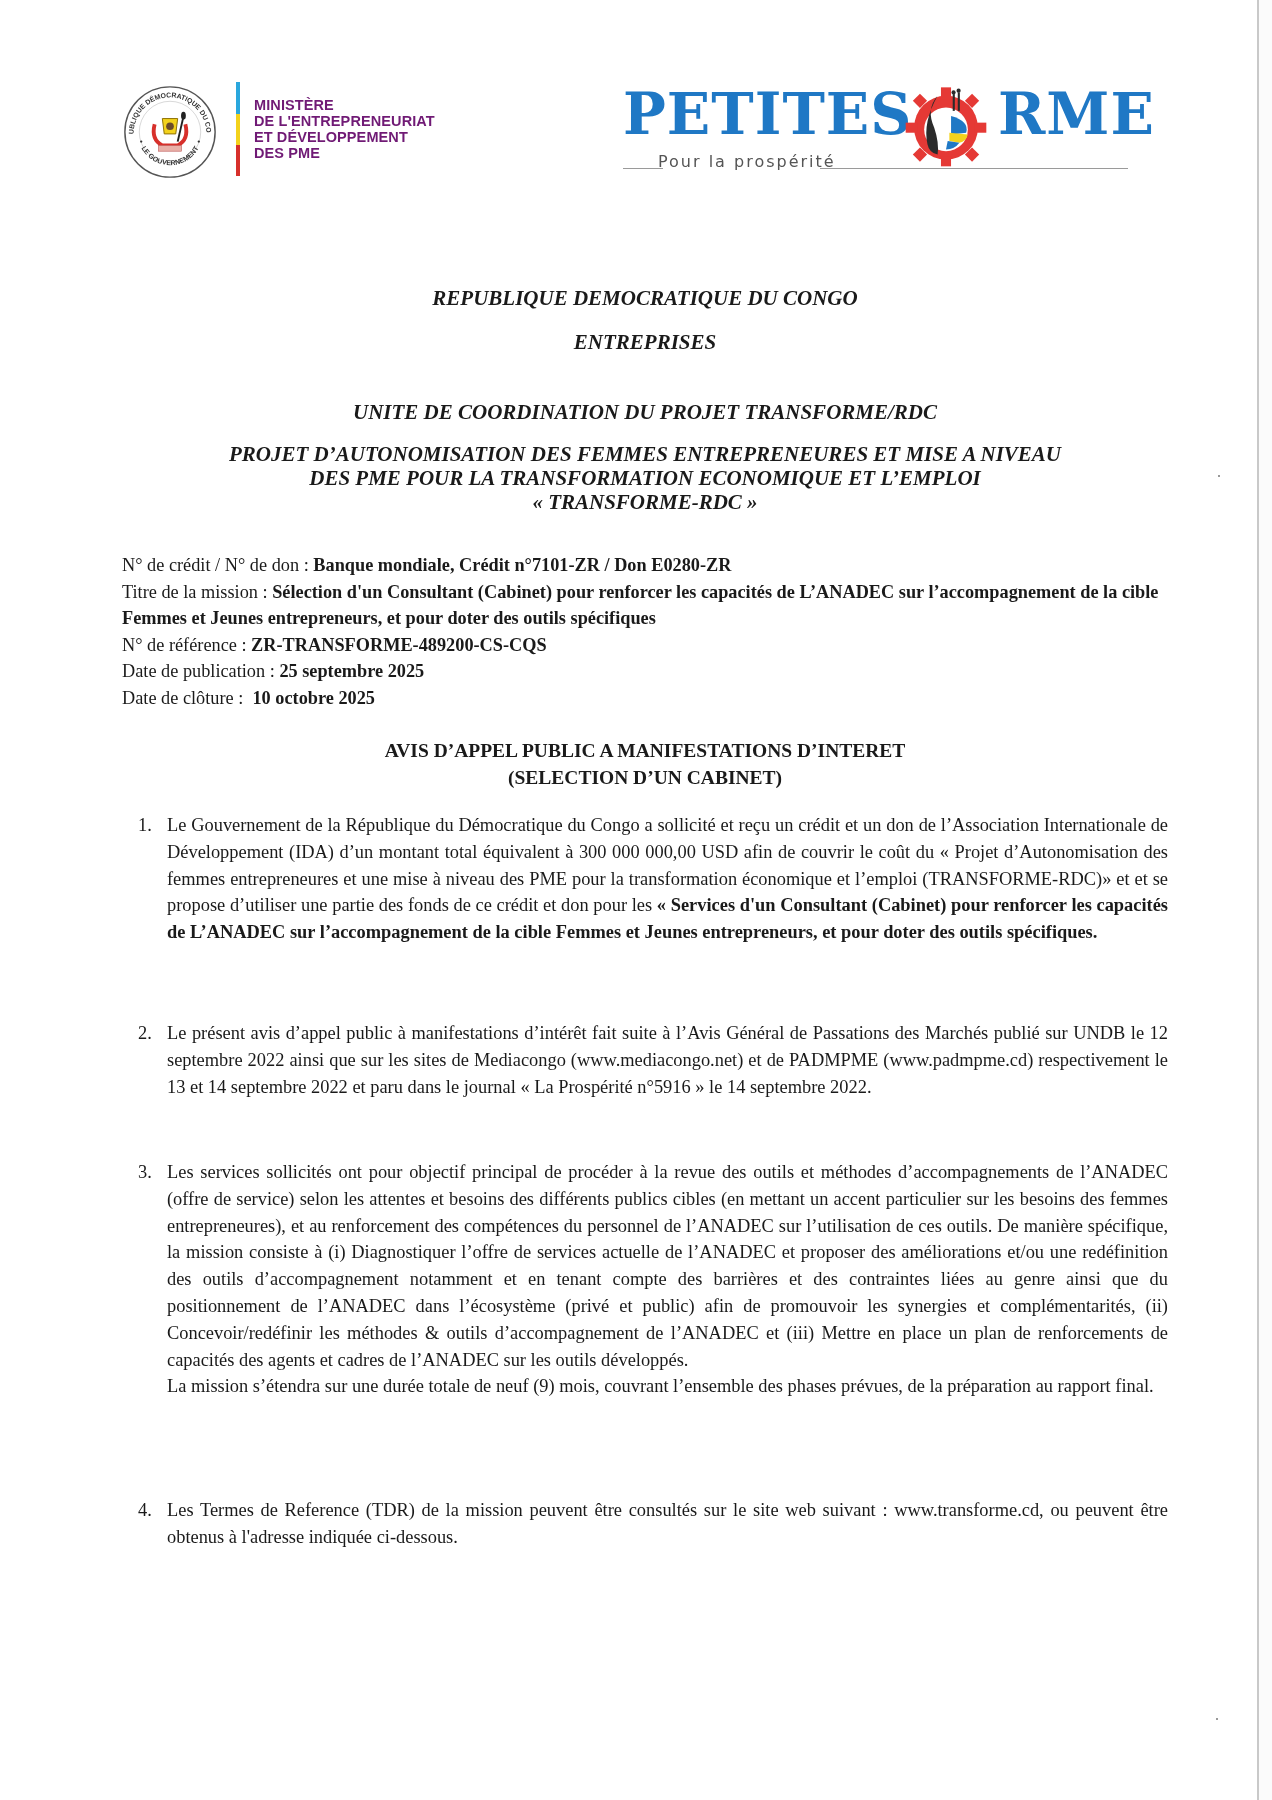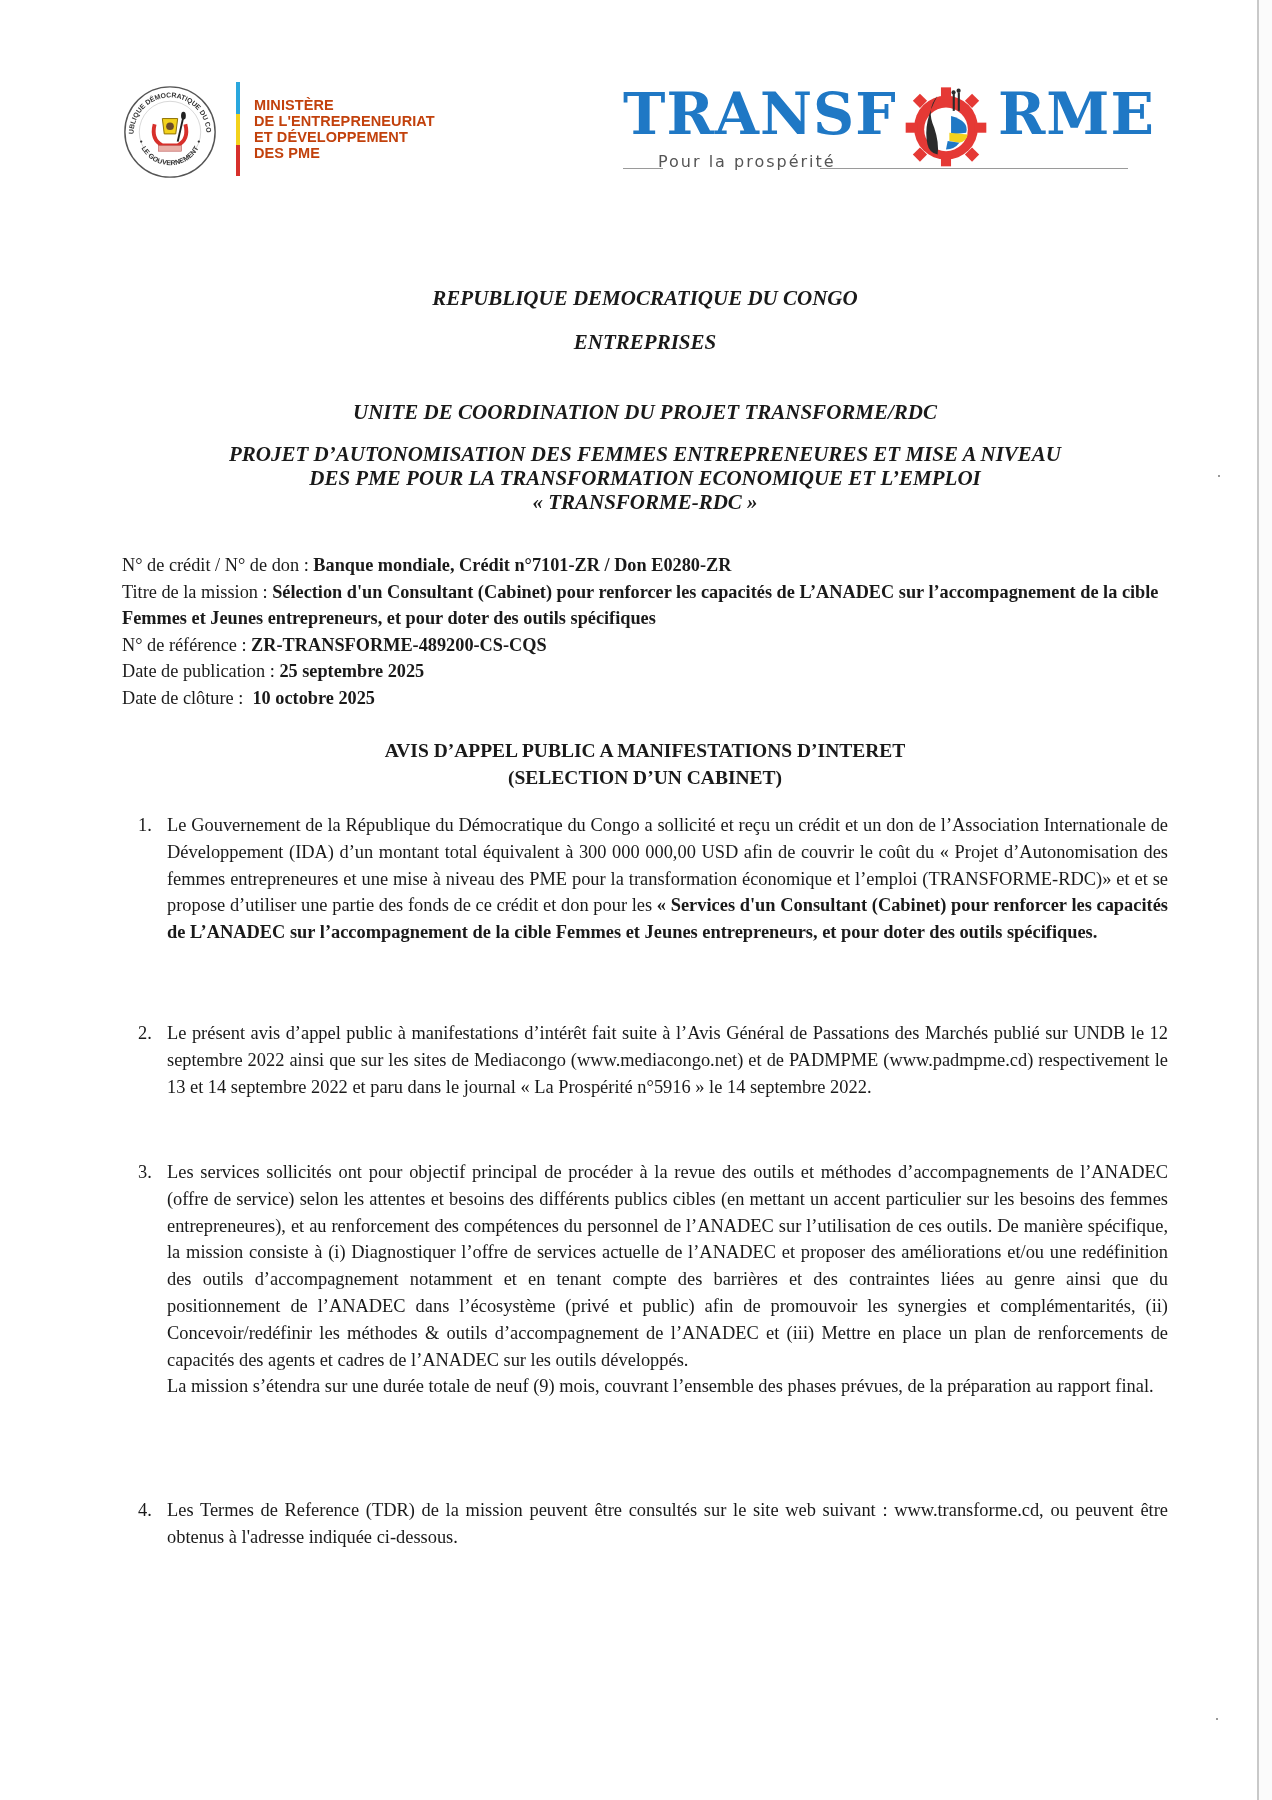--- a/index.html
+++ b/index.html
@@ -6,21 +6,21 @@
   body { width:1272px; height:1800px; position:relative; overflow:hidden; font-family:"Liberation Serif", serif; color:#1a1a1a; }
   .right-edge { position:absolute; left:1257px; top:0; width:2px; height:1800px; background:#c9c9c9; }
   .right-edge2 { position:absolute; left:1259px; top:0; width:13px; height:1800px; background:#fbfbfb; }
 
   
   .seal { position:absolute; left:122px; top:84px; width:96px; height:96px; }
   .flagbar { position:absolute; left:236px; top:82px; width:4px; height:94px; }
   .flagbar .b { height:34%; background:#2aa7dd; }
   .flagbar .y { height:33%; background:#f3d21c; }
   .flagbar .r { height:33%; background:#d7302b; }
-  .ministry { position:absolute; left:254px; top:97px; font-family:"Liberation Sans", sans-serif; font-weight:bold; font-size:14.5px; line-height:16px; color:#c2410c; letter-spacing:0.1px; }
+  .ministry { position:absolute; left:254px; top:97px; font-family:"Liberation Sans", sans-serif; font-weight:bold; font-size:14.5px; line-height:16px; color:#701a75; letter-spacing:0.1px; }
   .ministry div { white-space:nowrap; }
 
   .tf-logo { position:absolute; left:620px; top:78px; width:520px; height:100px; }
   .tf-word { position:absolute; top:6px; font-family:"DejaVu Serif", serif; font-weight:bold; font-size:57px; color:#1f78c5; letter-spacing:1px; line-height:60px; }
   .tf-word.a { left:3px; }
   .tf-word.b { left:378px; }
   .tf-gear { position:absolute; left:284px; top:6px; width:84px; height:84px; }
   .tf-tag { position:absolute; left:38px; top:74px; font-family:"DejaVu Sans", sans-serif; font-size:16px; color:#555; letter-spacing:2px; }
   .tf-line { position:absolute; top:90px; height:1px; background:#9a9a9a; }
   .tf-line.l1 { left:3px; width:40px; }
@@ -89,21 +89,21 @@
 </div>
 
 <div class="ministry">
   <div>MINISTÈRE</div>
   <div>DE L'ENTREPRENEURIAT</div>
   <div>ET DÉVELOPPEMENT</div>
   <div>DES PME</div>
 </div>
 
 <div class="tf-logo">
-  <span class="tf-word a">TRANSF</span>
+  <span class="tf-word a">PETITES</span>
   <svg class="tf-gear" viewBox="0 0 100 100">
     <g fill="#e53935">
       <circle cx="50" cy="52" r="38"></circle>
       <rect x="44" y="4" width="12" height="14"></rect>
       <rect x="44" y="86" width="12" height="12"></rect>
       <rect x="2" y="46" width="14" height="12"></rect>
       <rect x="84" y="46" width="14" height="12"></rect>
       <rect x="13" y="14" width="12" height="12" transform="rotate(45 19 20)"></rect>
       <rect x="75" y="14" width="12" height="12" transform="rotate(45 81 20)"></rect>
       <rect x="13" y="78" width="12" height="12" transform="rotate(45 19 84)"></rect>

